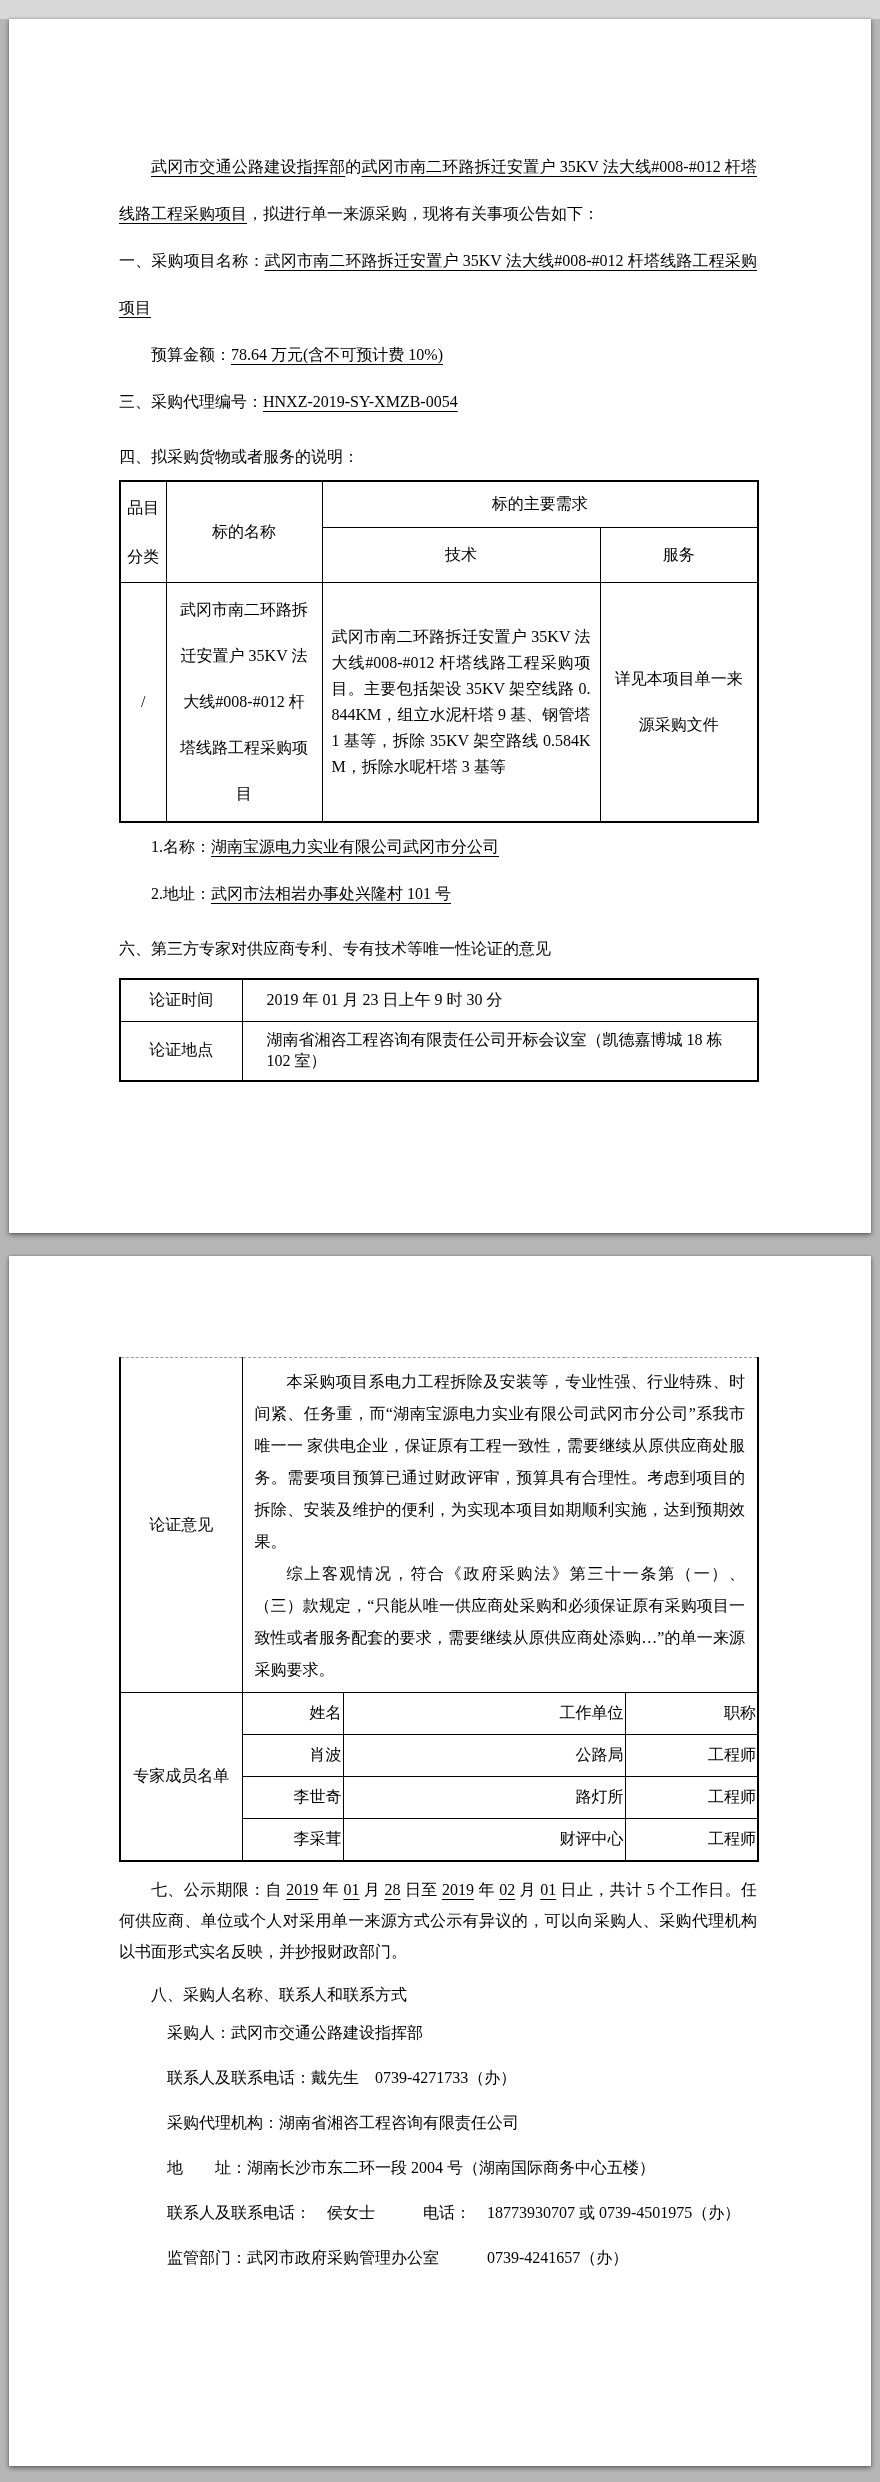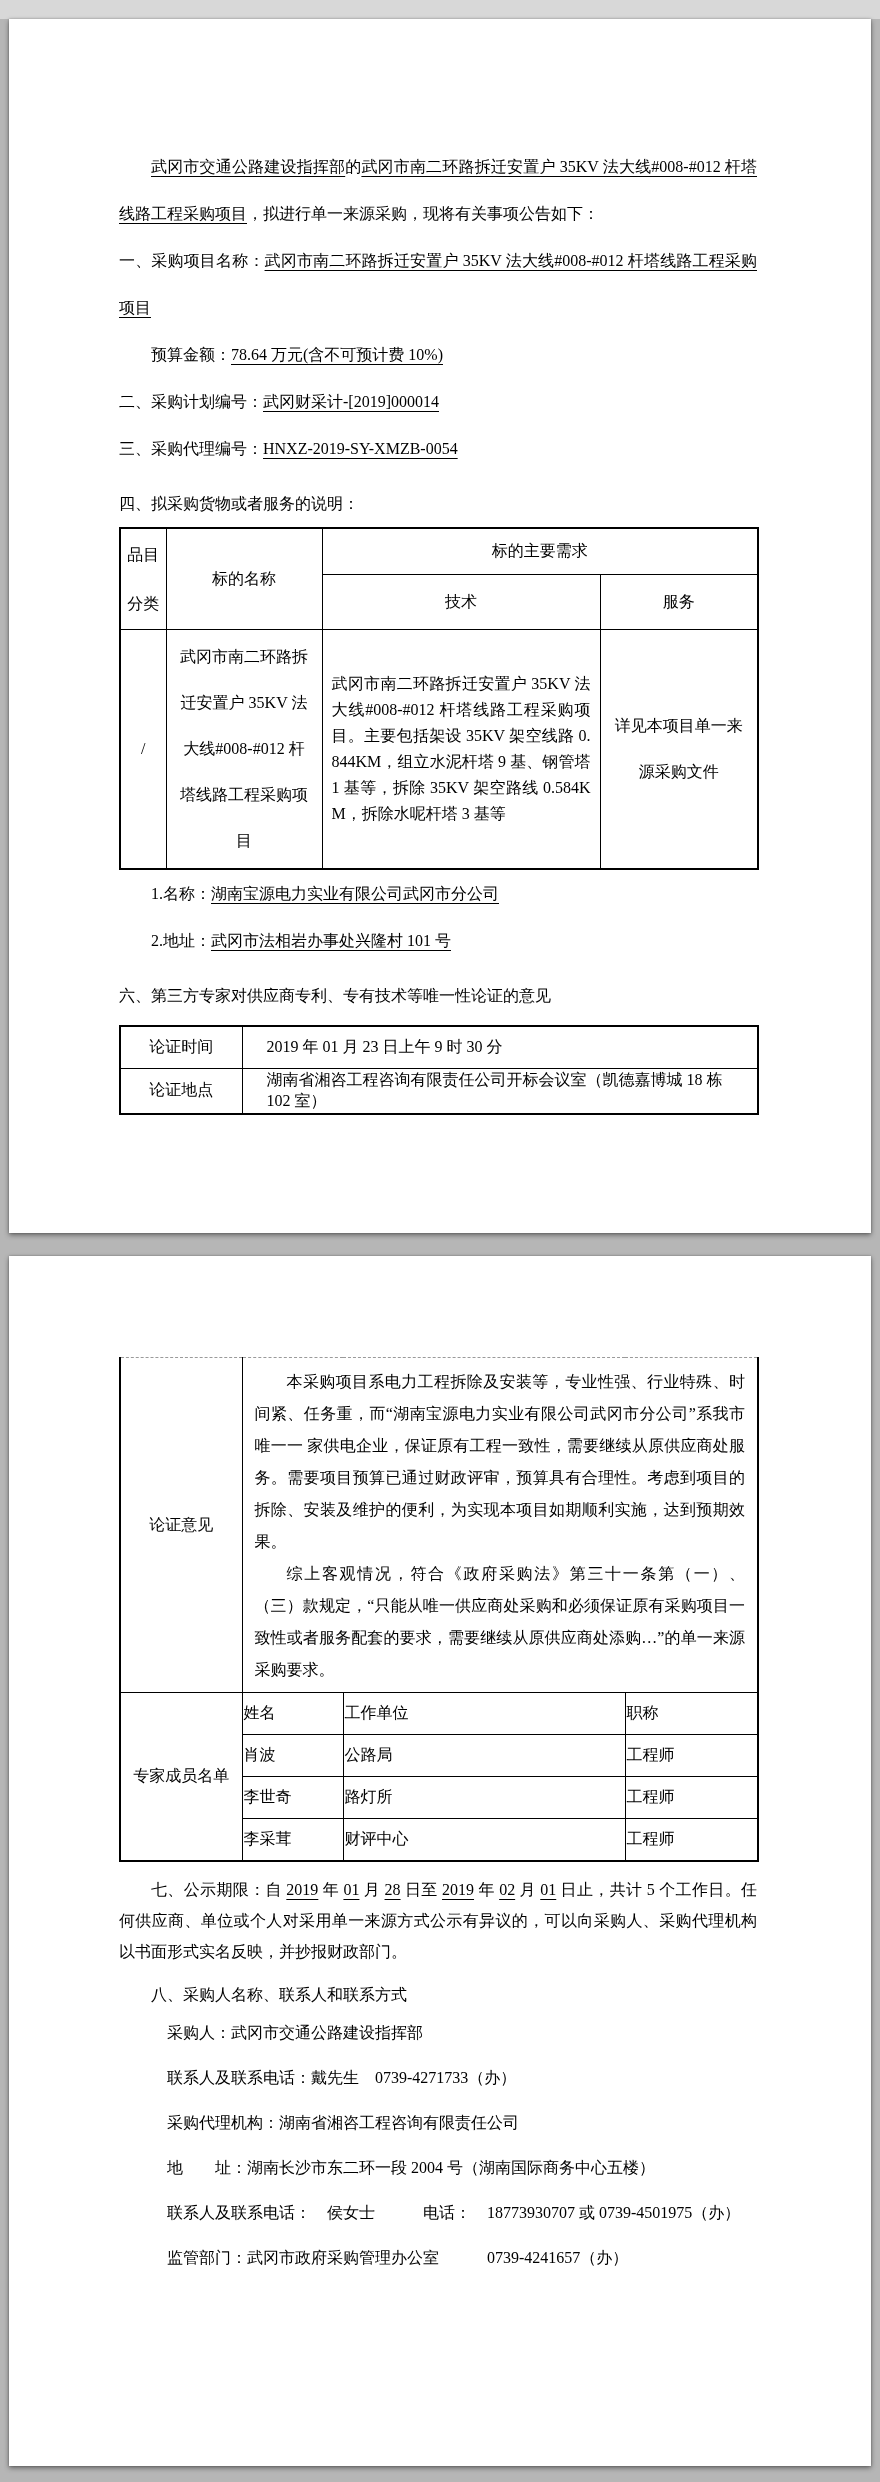--- a/index.html
+++ b/index.html
@@ -34,41 +34,40 @@
   .t1 .name-cell{text-align:center;line-height:46px;padding:4px 10px;}
   .t1 .tech-cell{text-align:justify;line-height:26px;padding:4px 9px;}
   .t1 .svc-cell{text-align:center;line-height:46px;padding:4px 12px;}
   .t1 .slash-cell{text-align:center;}
   .t2 .label-cell,.t3 .label-cell{text-align:center;}
   .t2 .val-cell{padding:0 24px;text-align:left;}
   .t3{border-top:1px dashed #9a9a9a;}
   .t3 tr:first-child td{border-top:1px dashed #9a9a9a;}
   .t3 .opinion-cell{padding:8px 12px 4px 12px;vertical-align:top;}
   .t3 .opinion-cell p{line-height:32px;text-align:justify;text-indent:2em;}
-  .t3 .exp-cell{text-align:left;height:39px;}
+  .t3 .exp-cell{text-align:right;height:39px;}
   .mt8{margin-top:8px;}
   .mt6{margin-top:6px;}
   .mt12{margin-top:12px;}
   .p2ln{line-height:31px;text-align:justify;}
   .contact{line-height:45px;}
 </style>
 </head>
 <body>
 
 <div class="top-strip"></div>
 
 <div class="page page1">
 
   <p class="ln indent2"><u>武冈市交通公路建设指挥部</u><span>的</span><u>武冈市南二环路拆迁安置户 35KV 法大线#008-#012 杆塔线路工程采购项目</u><span>，拟进行单一来源采购，现将有关事项公告如下：</span></p>
 
   <p class="ln"><span>一、采购项目名称：</span><u>武冈市南二环路拆迁安置户 35KV 法大线#008-#012 杆塔线路工程采购项目</u></p>
 
   <p class="ln pad2"><span>预算金额：</span><u>78.64 万元(含不可预计费 10%)</u></p>
 
-  <p class="ln"><span>二、采购计划编号：</span><u>武冈财采计-[2019]000014</u></p>
 
   <p class="ln"><span>三、采购代理编号：</span><u>HNXZ-2019-SY-XMZB-0054</u></p>
 
   <p class="ln mt8">四、拟采购货物或者服务的说明：</p>
 
   <table class="t1">
     <colgroup>
         <col style="width:46px">
         <col style="width:156px">
         <col style="width:278px">
@@ -106,21 +105,21 @@
   <table class="t2 mt6">
     <colgroup>
         <col style="width:122px">
         <col style="width:516px">
       </colgroup>
     <tbody>
         <tr style="height:42px">
       <td class="label-cell">论证时间</td>
       <td class="val-cell">2019 年 01 月 23 日上午 9 时 30 分</td>
     </tr>
-    <tr style="height:46px">
+    <tr style="height:60px">
       <td class="label-cell">论证地点</td>
       <td class="val-cell">湖南省湘咨工程咨询有限责任公司开标会议室（凯德嘉博城 18 栋 102 室）</td>
     </tr>
   </tbody>
     </table>
 
 </div>
 
 <div class="page-gap"></div>
 

